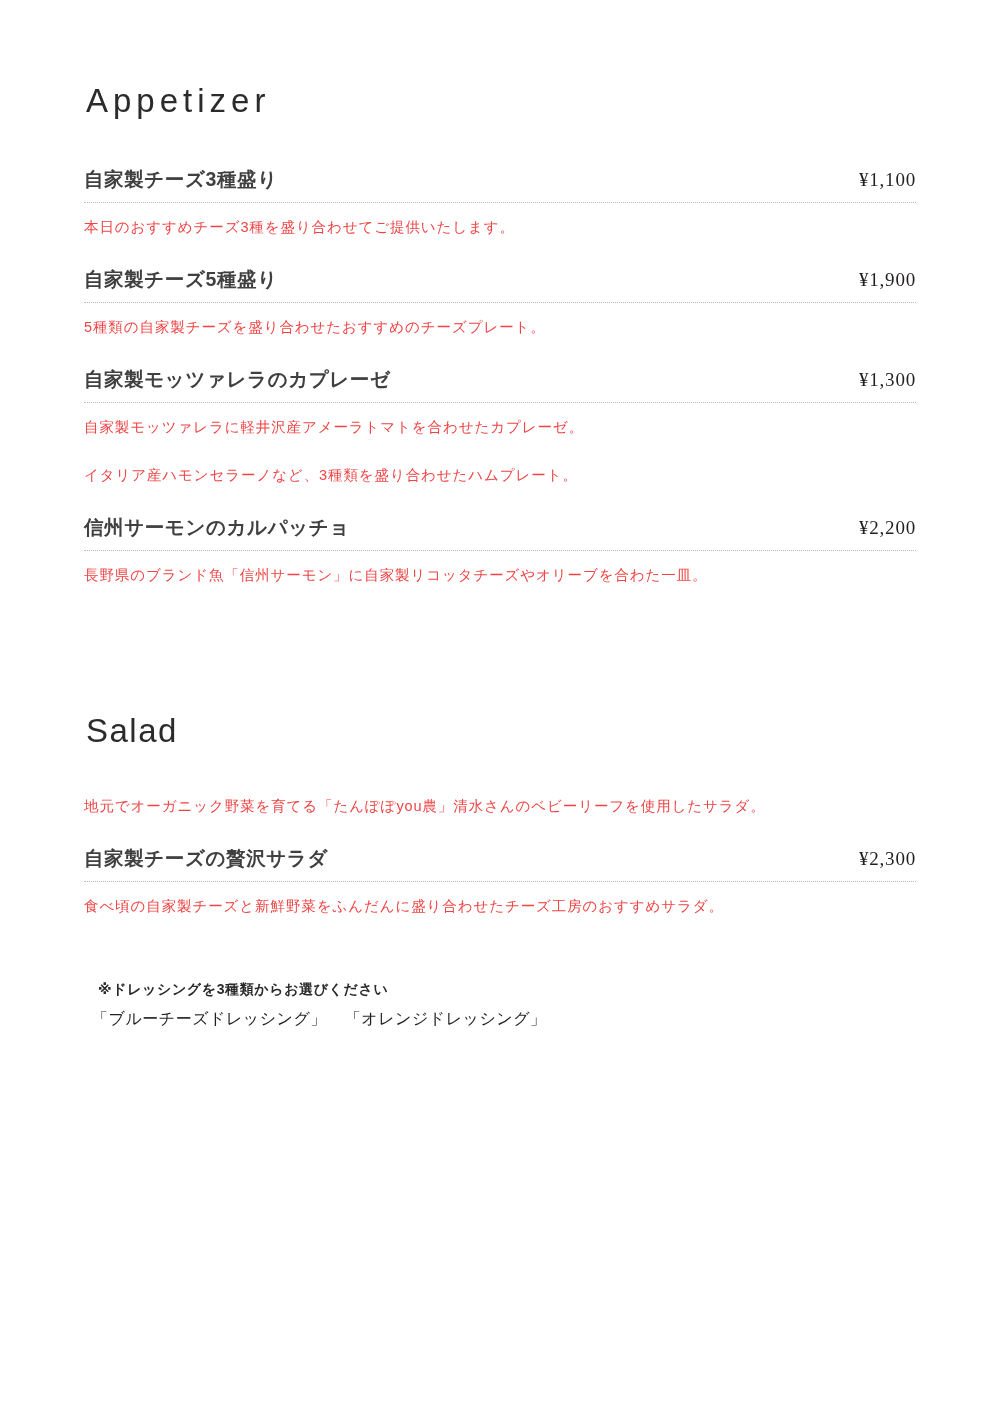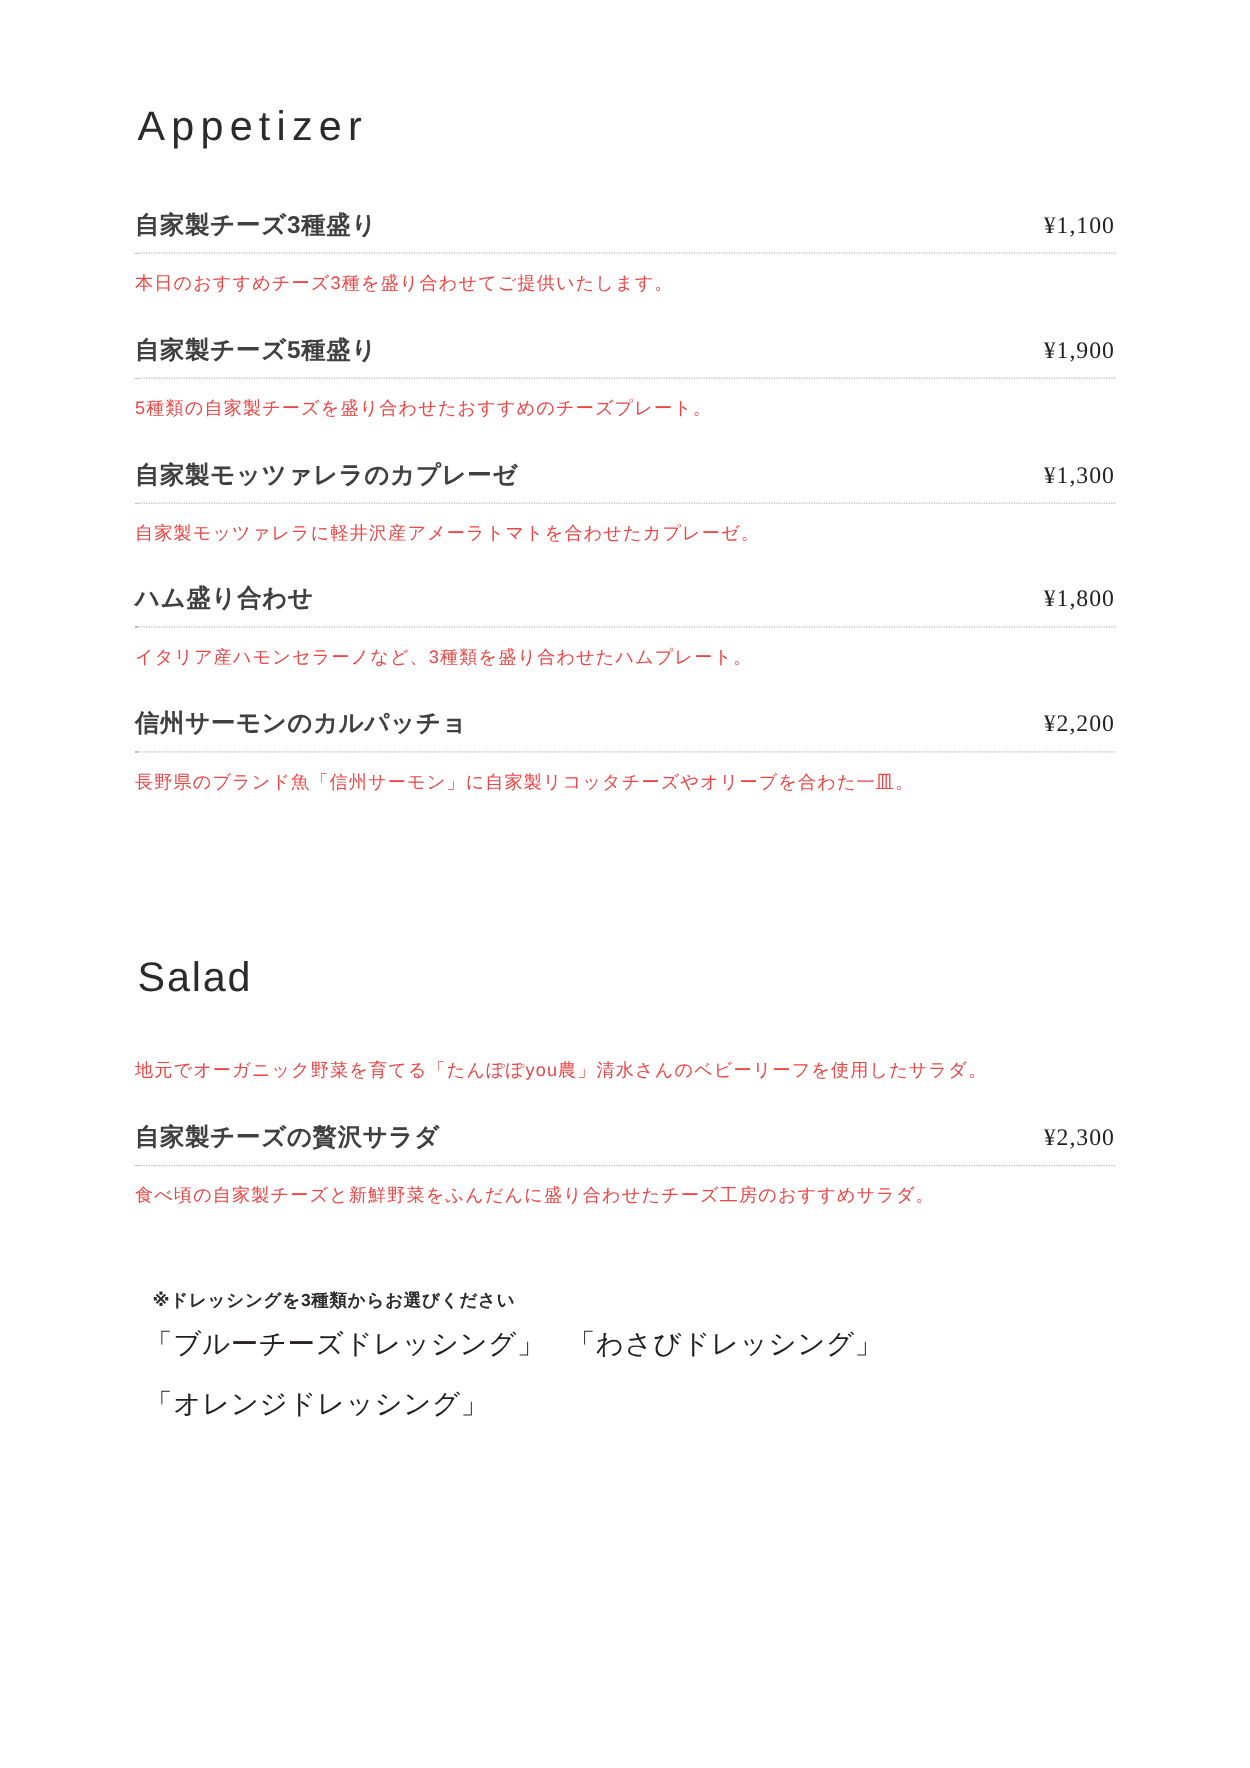--- a/index.html
+++ b/index.html
@@ -12,21 +12,21 @@
     height: 1414px;
     font-family: "Liberation Sans", "DejaVu Sans", sans-serif;
     color: #231f20;
     -webkit-font-smoothing: antialiased;
   }
   .page {
     position: relative;
     width: 1000px;
     height: 1270px;
     box-sizing: border-box;
-    padding: 0 108px;
+    padding: 0 84px;
   }
 
   .section {
     position: relative;
   }
   .section-appetizer { padding-top: 82px; }
   .section-salad { padding-top: 98px; }
 
   .section-title {
     font-size: 33px;
@@ -90,21 +90,21 @@
     padding-left: 8px;
   }
   .note-small {
     font-size: 14px;
     letter-spacing: 0.6px;
     color: #2b2b2b;
     margin: 0 0 10px 6px;
     font-weight: bold;
   }
   .note-options {
-    font-size: 22px;
+    font-size: 16px;
     letter-spacing: 0.5px;
     color: #231f20;
     display: flex;
     gap: 18px;
     flex-wrap: wrap;
   }
   .note-option { white-space: nowrap; }
 </style>
 </head>
 <body>
@@ -138,26 +138,20 @@
       <div class="item-head">
         <span class="item-name">自家製モッツァレラのカプレーゼ</span>
         <span class="price-group">
           <span class="item-price">¥1,300</span>
         </span>
       </div>
       <p class="item-desc">自家製モッツァレラに軽井沢産アメーラトマトを合わせたカプレーゼ。</p>
     </div>
 
     <div class="item">
-      <div class="item-head">
-        <span class="item-name">ハム盛り合わせ</span>
-        <span class="price-group">
-          <span class="item-price">¥1,800</span>
-        </span>
-      </div>
       <p class="item-desc">イタリア産ハモンセラーノなど、3種類を盛り合わせたハムプレート。</p>
     </div>
 
     <div class="item">
       <div class="item-head">
         <span class="item-name">信州サーモンのカルパッチョ</span>
         <span class="price-group">
           <span class="item-price">¥2,200</span>
         </span>
       </div>
@@ -179,19 +173,18 @@
           <span class="item-price">¥2,300</span>
         </span>
       </div>
       <p class="item-desc">食べ頃の自家製チーズと新鮮野菜をふんだんに盛り合わせたチーズ工房のおすすめサラダ。</p>
     </div>
 
     <div class="note-block">
       <p class="note-small">※ドレッシングを3種類からお選びください</p>
       <div class="note-options">
         <span class="note-option">「ブルーチーズドレッシング」</span>
-        <span class="note-option">「わさびドレッシング」</span>
         <span class="note-option">「オレンジドレッシング」</span>
       </div>
     </div>
   </section>
 
 </div>
 
 </body></html>

